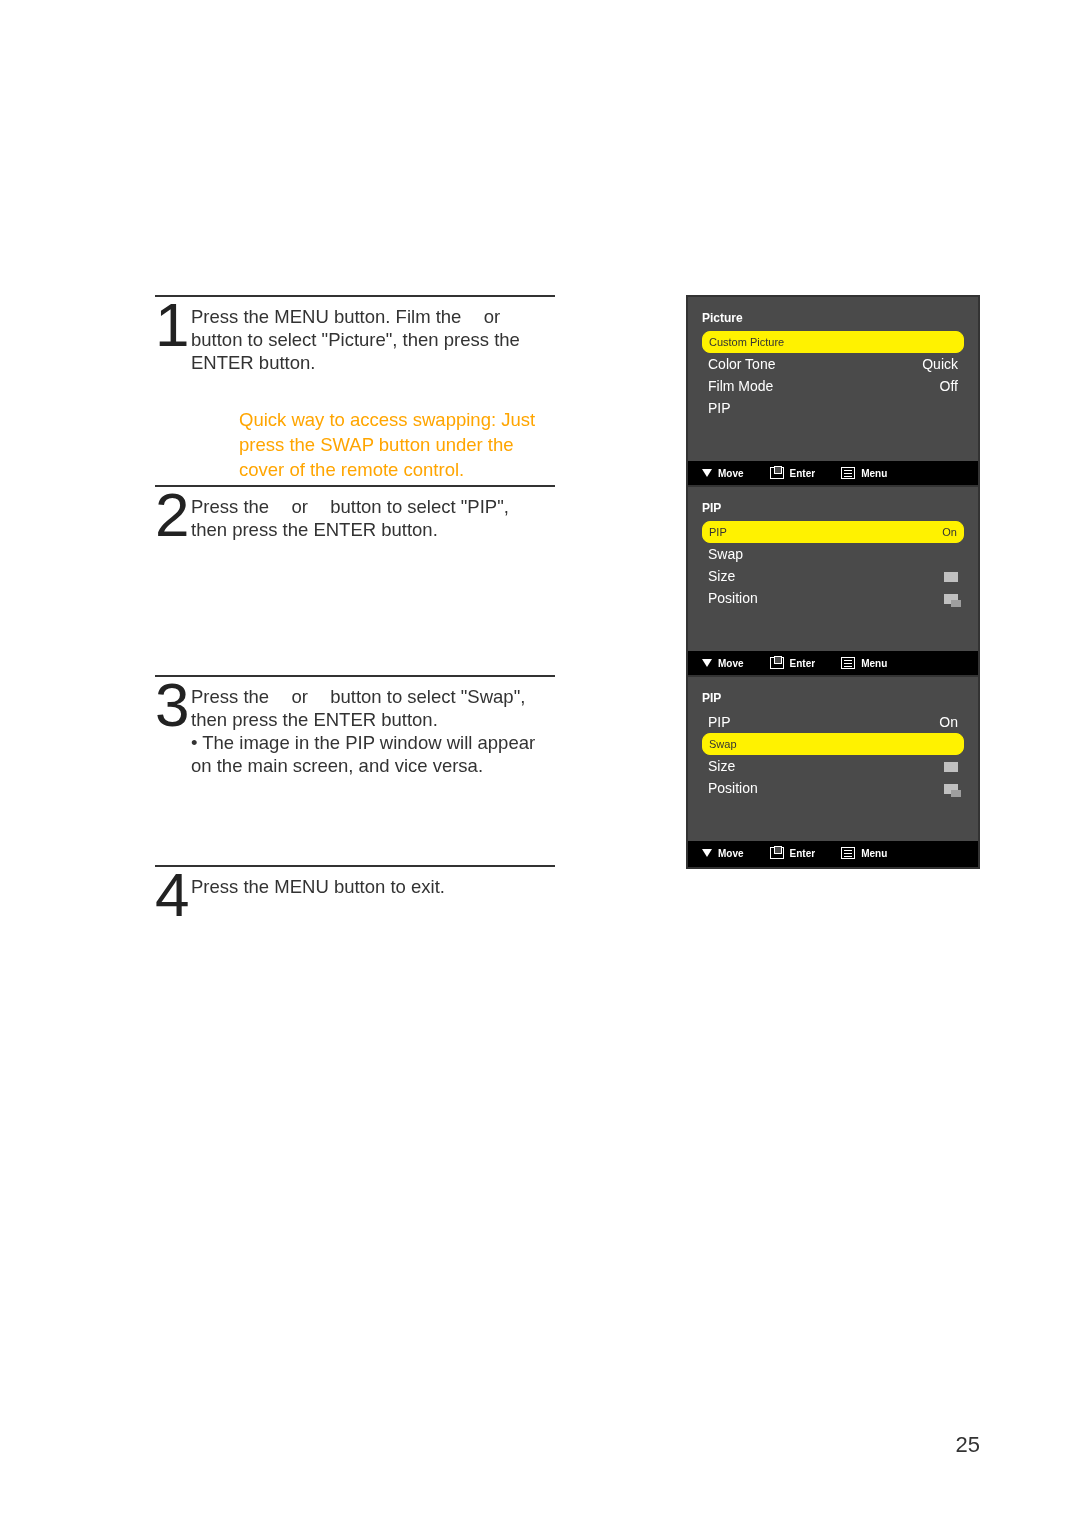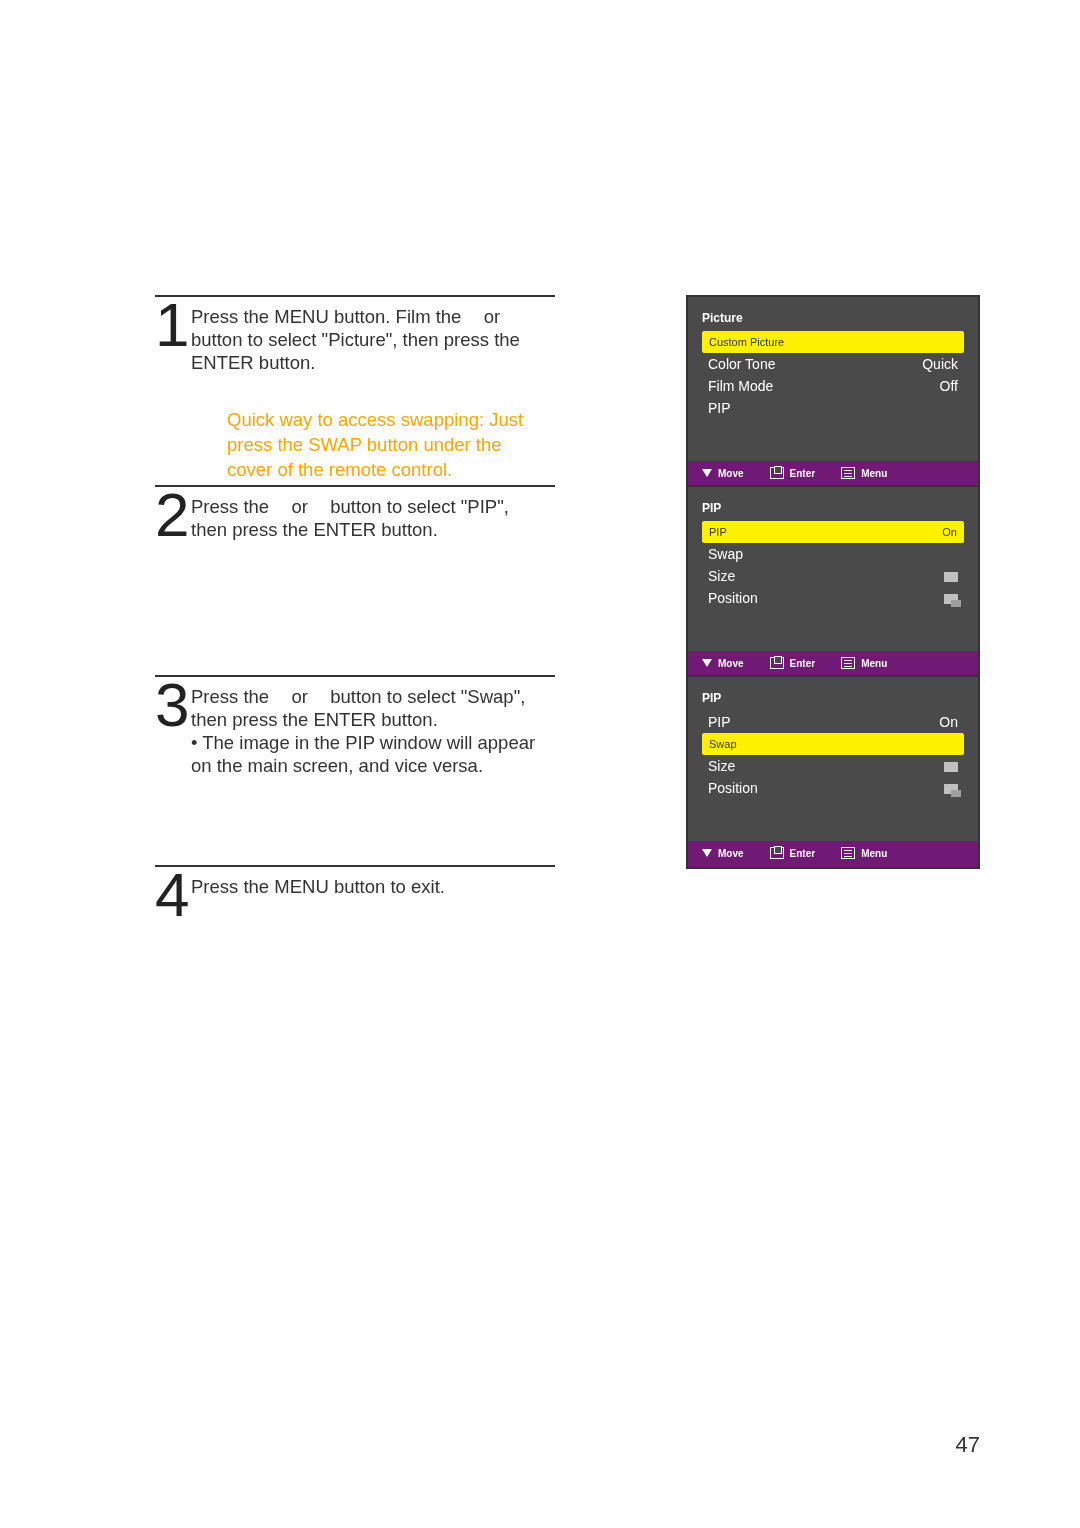--- a/index.html
+++ b/index.html
@@ -5,37 +5,37 @@
   html,body{margin:0;padding:0;background:#fff;width:1080px;height:1528px;font-family:"Helvetica Neue",Helvetica,Arial,sans-serif;color:#333;position:relative}
   
   .sheet{position:absolute;left:155px;right:100px;top:295px}
 
   .step{display:flex;align-items:flex-start;border-top:2px solid #333;padding-top:8px;margin-bottom:8px}
   .step-num{font-family:"Helvetica Neue",Helvetica,Arial,sans-serif;font-weight:300;font-size:62px;line-height:.72;letter-spacing:-2px;flex:0 0 34px;text-align:left;color:#222;margin-top:-2px}
   .step-body{flex:1 1 auto;font-size:18.5px;line-height:1.25;color:#333;padding-left:2px;padding-right:16px}
   .step-body .arrow-gap{display:inline-block;width:12px}
   .step-body .sep-or{display:inline}
 
-  .tip{color:#ffa500;font-size:18.5px;line-height:1.35;margin-top:34px;margin-left:36px;max-width:560px}
+  .tip{color:#ffa500;font-size:18.5px;line-height:1.35;margin-top:34px;margin-left:48px;max-width:560px}
 
   .bullet{}
 
   
   .osd{position:absolute;right:0;width:290px;border:2px solid #333}
   .osd .screen{background:#4a4a4a;padding:14px 14px 10px 14px;min-height:140px;position:relative}
   .osd .title{font-size:12px;color:#fff;font-weight:700}
-  .osd .hl{background:#fff200;border:1px solid #fff200;border-radius:2px;padding:4px 6px;font-size:11px}
+  .osd .hl{background:#fff200;border:1px solid #fff200;border-radius:8px;padding:4px 6px;font-size:11px}
   .osd .hl .lab{color:#333}
   .osd .hl .val{float:right;color:#333}
   .osd .row{font-size:14px;color:#fff;padding:3px 6px}
   .osd .row .val{float:right;color:#fff}
   .osd .row .mini{display:inline-block;width:14px;height:10px;background:#c0c0c0;vertical-align:middle}
   .osd .row .mini.stack{position:relative}
   .osd .row .mini.stack::after{content:"";position:absolute;right:-3px;bottom:-3px;width:10px;height:7px;background:#9e9e9e}
-  .osd .footer{background:#701a75;padding:6px 14px 8px 14px;font-size:10px;color:#fff;display:flex;justify-content:flex-start;gap:26px}
+  .osd .footer{background:#000000;padding:6px 14px 8px 14px;font-size:10px;color:#fff;display:flex;justify-content:flex-start;gap:26px}
   .osd .footer span{display:flex;align-items:center;gap:6px}
   .osd .icon{display:inline-block;width:12px;height:10px;border:1px solid #fff}
   .osd .icon.tri{width:0;height:0;border:none;border-left:5px solid transparent;border-right:5px solid transparent;border-top:8px solid #fff}
   .osd .icon.enter{position:relative}
   .osd .icon.enter::after{content:"";position:absolute;left:3px;top:-2px;width:6px;height:6px;border:1px solid #fff;background:#4a4a4a}
   .osd .icon.menu::before{content:"";position:absolute;left:2px;top:2px;width:8px;height:1px;background:#fff;box-shadow:0 3px 0 #fff,0 6px 0 #fff}
   .osd .icon.menu{position:relative}
 
   .page-num{position:absolute;right:100px;bottom:70px;font-size:22px;color:#333}
 
@@ -159,13 +159,13 @@
     <div class="step step-col">
       <div class="step-num">4</div>
       <div class="step-body">
         <span>Press the MENU button to exit.</span>
       </div>
     </div>
   </div>
 
 </div>
 
-<div class="page-num">47</div>
+<div class="page-num">25</div>
 
 </body></html>

